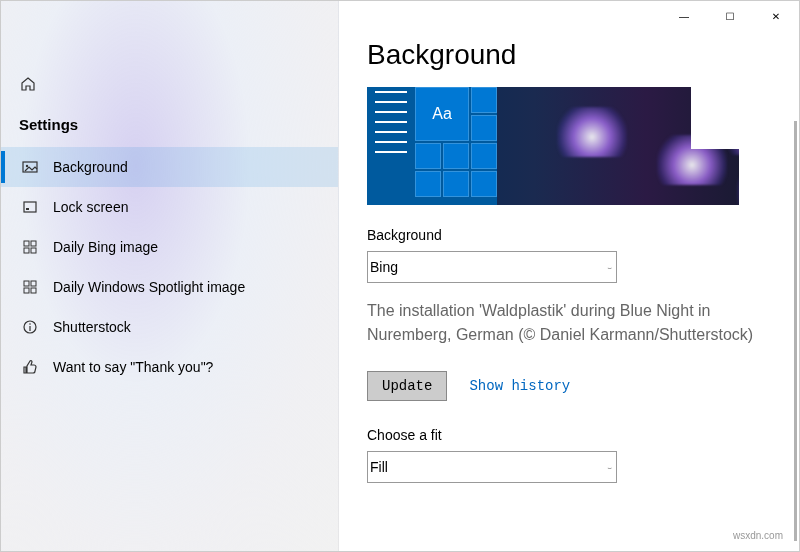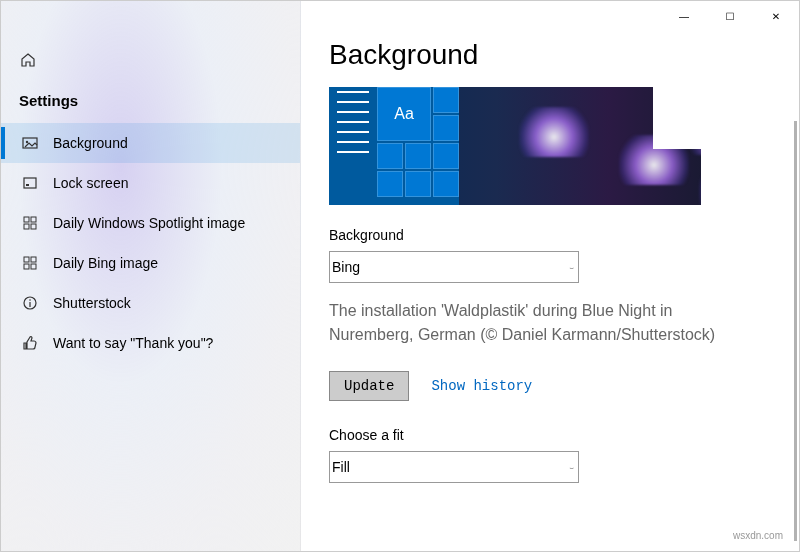--- a/index.html
+++ b/index.html
@@ -30,24 +30,24 @@
       justify-content: center;
       font-size: 10px;
       font-family: 'Segoe MDL2 Assets', sans-serif;
     }
     .layout {
       display: flex;
       width: 100%;
       height: 100%;
     }
     .sidebar {
-      width: 300px;
+      width: 338px;
       height: 100%;
       background: radial-gradient(ellipse at 40% 30%, rgba(180,170,230,0.55), rgba(200,210,230,0.35) 40%, rgba(230,230,235,0.6) 70%, rgba(240,240,240,0.9));
-      padding-top: 44px;
+      padding-top: 68px;
       border-right: 1px solid rgba(0,0,0,0.04);
     }
     .home-btn {
       padding: 6px 18px 10px 18px;
       font-size: 16px;
     }
     .sidebar-title {
       font-size: 15px;
       font-weight: 600;
       padding: 10px 18px 14px 18px;
@@ -260,33 +260,33 @@
 
     <div class="sidebar-item">
       <span class="sidebar-icon">
         <svg width="16" height="16" viewBox="0 0 16 16">
             <rect x="2" y="2" width="5" height="5" fill="none" stroke="#333"></rect>
             <rect x="9" y="2" width="5" height="5" fill="none" stroke="#333"></rect>
             <rect x="2" y="9" width="5" height="5" fill="none" stroke="#333"></rect>
             <rect x="9" y="9" width="5" height="5" fill="none" stroke="#333"></rect>
           </svg>
       </span>
-      <span>Daily Windows Spotlight image</span>
+      <span>Daily Bing image</span>
     </div>
 
     <div class="sidebar-item">
       <span class="sidebar-icon">
         <svg width="16" height="16" viewBox="0 0 16 16">
             <rect x="2" y="2" width="5" height="5" fill="none" stroke="#333"></rect>
             <rect x="9" y="2" width="5" height="5" fill="none" stroke="#333"></rect>
             <rect x="2" y="9" width="5" height="5" fill="none" stroke="#333"></rect>
             <rect x="9" y="9" width="5" height="5" fill="none" stroke="#333"></rect>
           </svg>
       </span>
-      <span>Daily Bing image</span>
+      <span>Daily Windows Spotlight image</span>
     </div>
 
 
     <div class="sidebar-item">
       <span class="sidebar-icon">
         <svg width="16" height="16" viewBox="0 0 16 16">
             <circle cx="8" cy="8" r="6" fill="none" stroke="#333" stroke-width="1.2"></circle>
             <circle cx="8" cy="5" r="0.8" fill="#333"></circle>
             <rect x="7.4" y="7" width="1.2" height="5" fill="#333"></rect>
           </svg>

